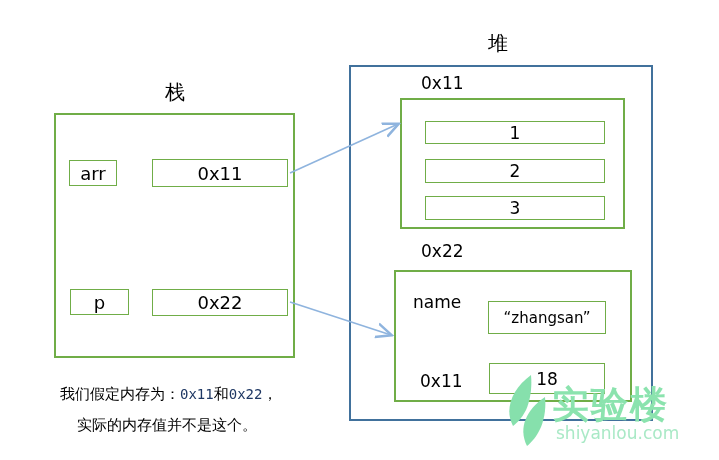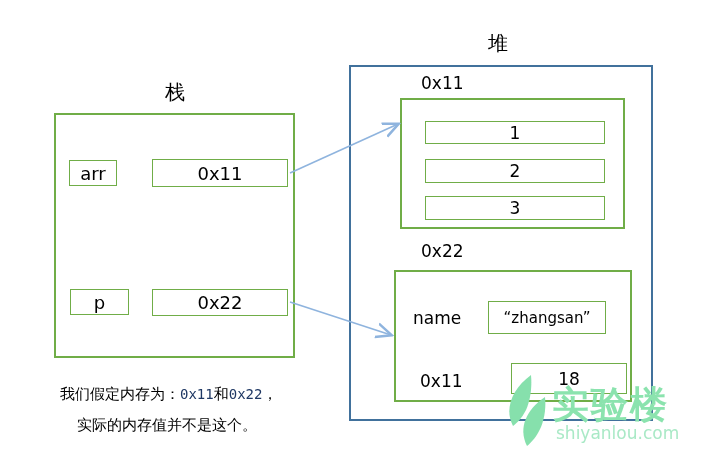--- a/index.html
+++ b/index.html
@@ -48,25 +48,25 @@
 
   <div class="abs addr-label" style="left:421px;top:73px;">0x11</div>
   <div class="abs region" style="left:400px;top:98px;width:225px;height:131px;"></div>
   <div class="abs vbox addr-label" style="left:425px;top:121px;width:180px;height:23px;">1</div>
   <div class="abs vbox addr-label" style="left:425px;top:159px;width:180px;height:24px;">2</div>
   <div class="abs vbox addr-label" style="left:425px;top:196px;width:180px;height:24px;">3</div>
 
   <div class="abs addr-label" style="left:421px;top:241px;">0x22</div>
   <div class="abs region" style="left:394px;top:270px;width:238px;height:132px;"></div>
 
-  <div class="abs field-label" style="left:413px;top:308px;text-align:right;">name</div>
+  <div class="abs field-label" style="left:413px;top:292px;text-align:right;">name</div>
   <div class="abs vbox" style="left:488px;top:301px;width:118px;height:33px;font-size:15px;">“zhangsan”</div>
 
   <div class="abs field-label" style="left:420px;top:371px;">0x11</div>
-  <div class="abs vbox addr-label" style="left:511px;top:363px;width:116px;height:31px;">18</div>
+  <div class="abs vbox addr-label" style="left:489px;top:363px;width:116px;height:31px;">18</div>
 
   <svg class="overlay" width="719" height="460" viewBox="0 0 719 460">
     <defs>
       <marker id="ah" viewBox="0 0 10 10" refX="8.5" refY="5" markerWidth="11" markerHeight="11" orient="auto">
         <path d="M 0 1 L 9 5 L 0 9" fill="none" stroke="#8FB4DE" stroke-width="1.4"></path>
       </marker>
     </defs>
     <line x1="290" y1="173" x2="398" y2="124" stroke="#8FB4DE" stroke-width="1.6" marker-end="url(#ah)"></line>
     <line x1="290" y1="302" x2="391" y2="335" stroke="#8FB4DE" stroke-width="1.6" marker-end="url(#ah)"></line>
   </svg>

